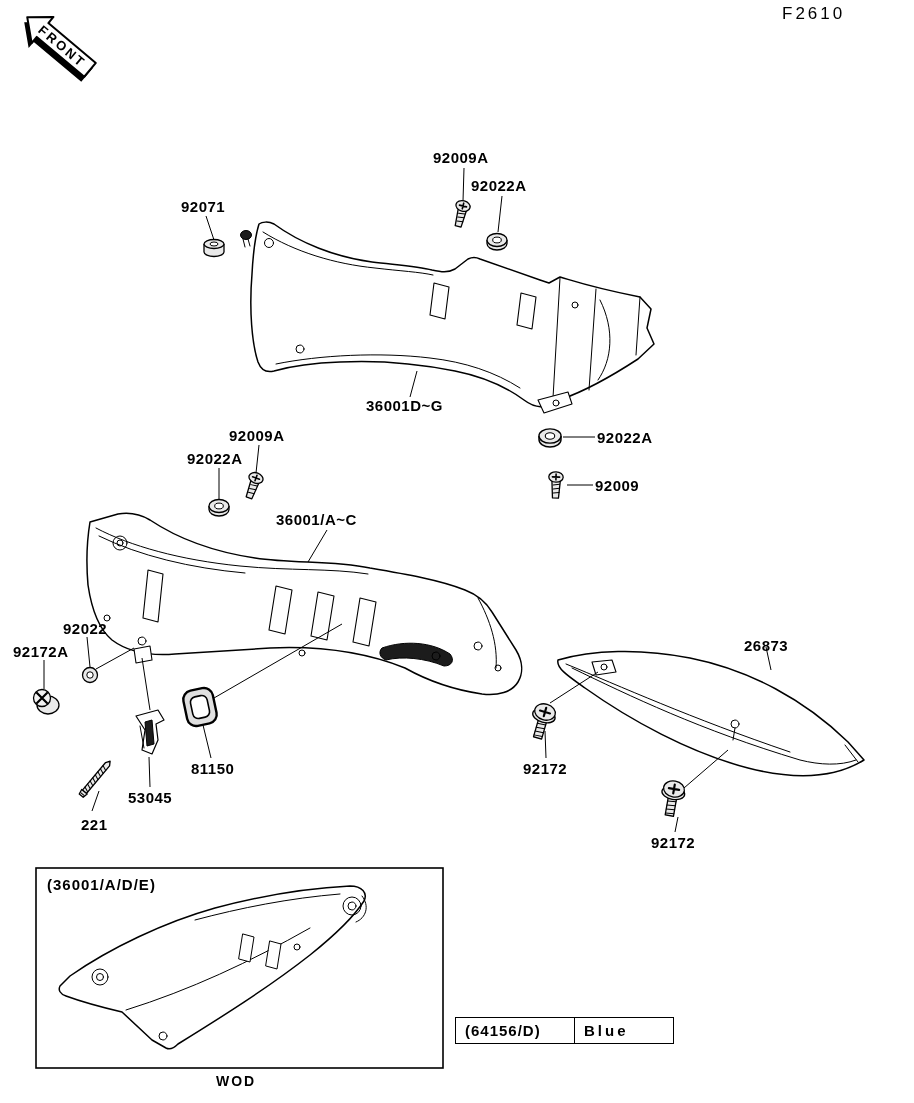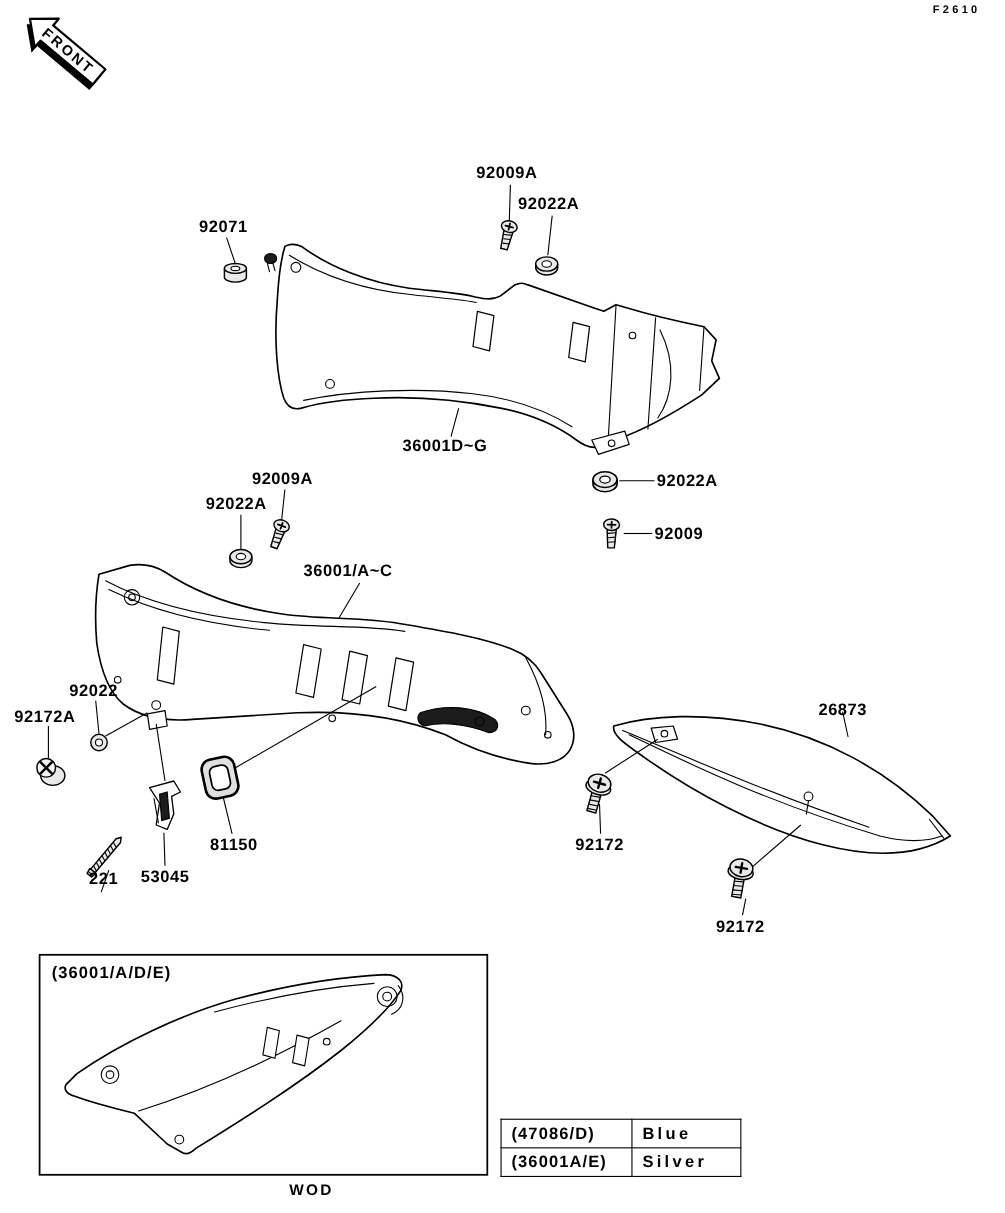--- a/index.html
+++ b/index.html
@@ -7,23 +7,23 @@
         font-family:"Liberation Sans",sans-serif;color:#000;}
   svg.canvas{position:absolute;left:0;top:0;}
   .ol{fill:#ffffff;stroke:#000;stroke-width:1.5;stroke-linejoin:round;stroke-linecap:round;}
   .dt{fill:none;stroke:#000;stroke-width:1;stroke-linejoin:round;stroke-linecap:round;}
   .dk{fill:#1c1c1c;stroke:#000;stroke-width:1;}
   .hw{fill:#e9e9e9;stroke:#000;stroke-width:1.3;stroke-linejoin:round;}
   .ld{fill:none;stroke:#000;stroke-width:1;}
   .x{fill:none;stroke:#000;stroke-width:2.2;stroke-linecap:round;}
   .plabel{position:absolute;font-weight:bold;font-size:15px;letter-spacing:.5px;
           white-space:nowrap;line-height:1;}
-  .doc-code{position:absolute;left:848px;top:4px;font-weight:bold;font-size:10px;letter-spacing:3px;}
+  .doc-code{position:absolute;left:782px;top:4px;font-weight:normal;font-size:17px;letter-spacing:3px;}
   .inset-caption{position:absolute;left:47px;top:876px;font-weight:bold;font-size:15px;letter-spacing:1px;text-align:right;}
-  .footer-code{position:absolute;left:216px;top:1073px;font-weight:bold;font-size:14px;letter-spacing:2px;margin-left:47px;}
+  .footer-code{position:absolute;left:216px;top:1073px;font-weight:bold;font-size:14px;letter-spacing:2px;}
   table.color-table{position:absolute;left:455px;top:1017px;border-collapse:collapse;}
   table.color-table td{border:1.6px solid #000;font-size:15px;font-weight:bold;
           padding:4px 9px;letter-spacing:1px;white-space:nowrap;}
   table.color-table td.pcol{width:100px;}
   table.color-table td.ccol{width:80px;letter-spacing:3px;}
   .fa-text{font-family:"Liberation Sans",sans-serif;font-weight:bold;font-size:13px;letter-spacing:2.5px;}
 </style>
 </head>
 <body>
 
@@ -231,33 +231,29 @@
   <div class="plabel" style="left:597px;top:430px">92022A</div>
   <div class="plabel" style="left:595px;top:478px">92009</div>
   <div class="plabel" style="left:229px;top:428px">92009A</div>
   <div class="plabel" style="left:187px;top:451px">92022A</div>
   <div class="plabel" style="left:276px;top:512px">36001/A~C</div>
   <div class="plabel" style="left:63px;top:621px">92022</div>
   <div class="plabel" style="left:13px;top:644px">92172A</div>
   <div class="plabel" style="left:744px;top:638px">26873</div>
   <div class="plabel" style="left:191px;top:761px">81150</div>
   <div class="plabel" style="left:128px;top:790px">53045</div>
-  <div class="plabel" style="left:81px;top:792px">221</div>
+  <div class="plabel" style="left:81px;top:817px">221</div>
   <div class="plabel" style="left:523px;top:761px">92172</div>
   <div class="plabel" style="left:651px;top:835px">92172</div>
 
   <div class="inset-caption">(36001/A/D/E)</div>
   <div class="footer-code">WOD</div>
 
   <table class="color-table">
     <tbody>
       <tr>
-        <td class="pcol">(47086/D)</td>
+        <td class="pcol">(64156/D)</td>
         <td class="ccol">Blue</td>
-      </tr>
-      <tr>
-        <td class="pcol">(36001A/E)</td>
-        <td class="ccol">Silver</td>
       </tr>
     </tbody>
   </table>
 
 </div>
 
 </body></html>

